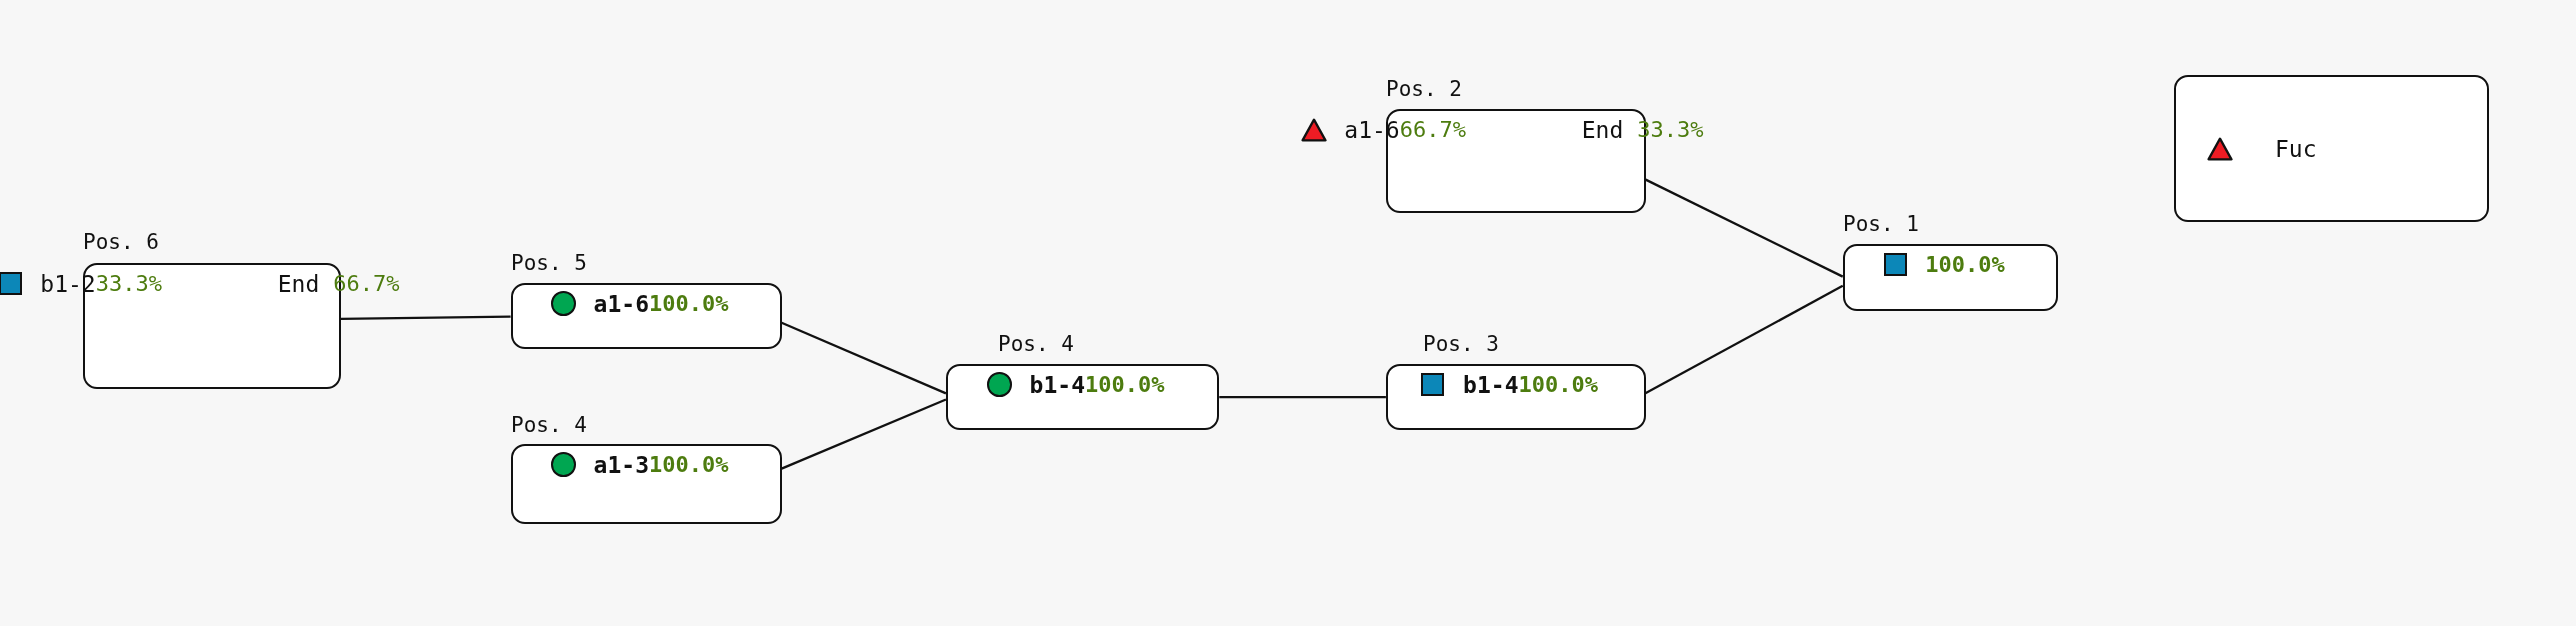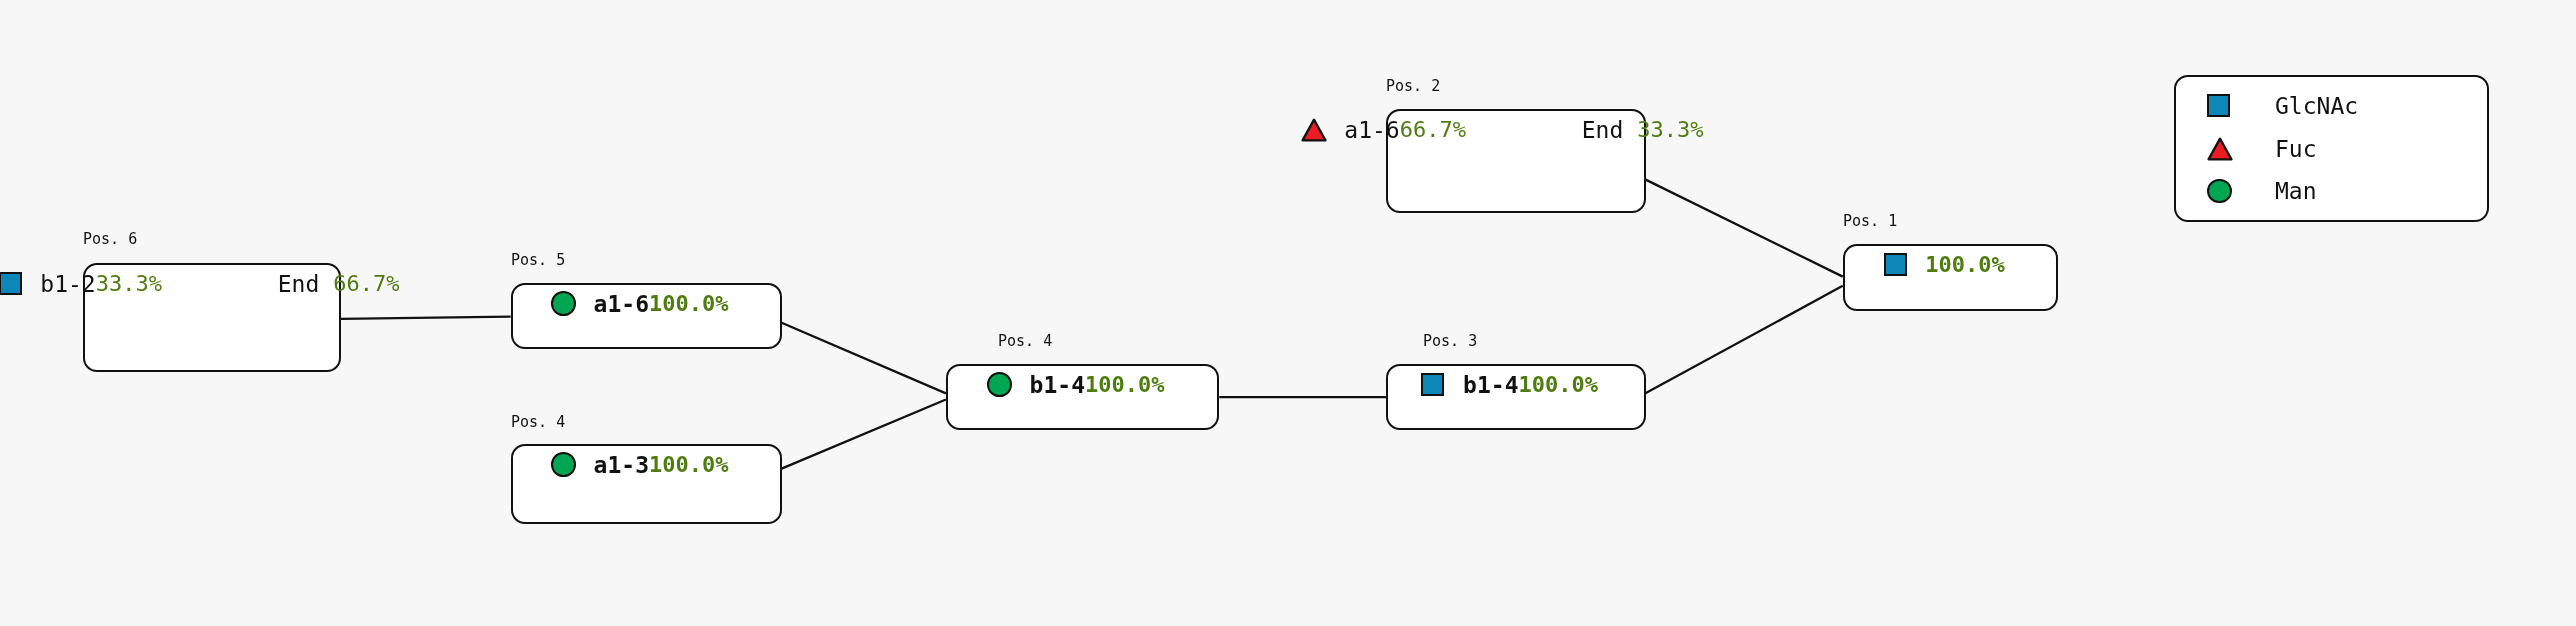--- a/index.html
+++ b/index.html
@@ -19,21 +19,21 @@
     border:2.3px solid #111111;
     border-radius:14px;
     box-sizing:border-box;
     z-index:2;
     display:flex;
     flex-direction:row;
     justify-content:center;
   }
   .node-caption{
     position:absolute;
-    font-size:15px;
+    font-size:21px;
     color:#111111;
     letter-spacing:0px;
     white-space:nowrap;
     z-index:2;
     font-family:"DejaVu Sans Mono","Liberation Mono",monospace;
   }
   .node-row{
     display:flex;
     align-items:center;
     height:37px;
@@ -130,21 +130,21 @@
     <line class="edge-line" x1="1018" y1="610" x2="1232" y2="520"></line>
 
     <line class="edge-line" x1="1588" y1="517" x2="1805" y2="517"></line>
 
     <line class="edge-line" x1="2143" y1="512" x2="2400" y2="372"></line>
 
     <line class="edge-line" x1="2140" y1="232" x2="2400" y2="360"></line>
   </svg>
 
   <div class="node-caption" style="left:83px;top:230px;">Pos. 6</div>
-  <div class="node" style="left:83px;top:263px;width:258px;height:109px;">
+  <div class="node" style="left:83px;top:263px;width:258px;height:126px;">
     <div class="node-row">
       <span class="icon-cell">
           <span class="gly-square"></span>
         </span>
       <span class="link-cell">b1-2</span>
       <span class="pct-cell">33.3%</span>
     </div>
     <div class="node-row row-endonly">
       <span class="icon-cell"></span>
       <span class="link-cell">End</span>
@@ -219,36 +219,24 @@
     <div class="node-row">
       <span class="icon-cell">
           <span class="gly-square"></span>
         </span>
       <span class="link-cell"></span>
       <span class="pct-cell">100.0%</span>
     </div>
   </div>
 
   <div id="legend" style="left:2174px;top:75px;width:315px;height:147px;">
-    <div class="legend-row">
-      <span class="legend-icon">
-          <span class="gly-square"></span>
-        </span>
-      <span class="legend-label">GlcNAc</span>
-    </div>
     <div class="legend-row">
       <span class="legend-icon">
         <svg class="gly-triangle" viewBox="0 0 34 31" xmlns="http://www.w3.org/2000/svg">
           <polygon points="17,2 32,29 2,29" fill="#ed1c24" stroke="#111111" stroke-width="3" stroke-linejoin="round"></polygon>
         </svg>
       </span>
       <span class="legend-label">Fuc</span>
     </div>
-    <div class="legend-row">
-      <span class="legend-icon">
-          <span class="gly-circle"></span>
-        </span>
-      <span class="legend-label">Man</span>
-    </div>
   </div>
 
 </div>
 
 
 </body></html>

